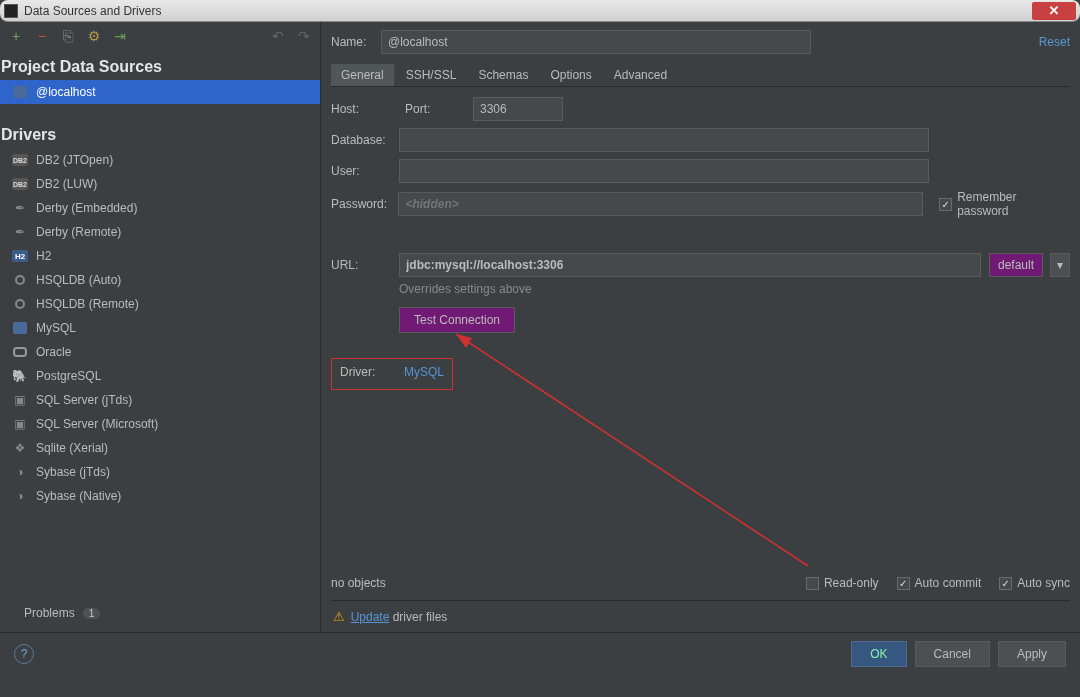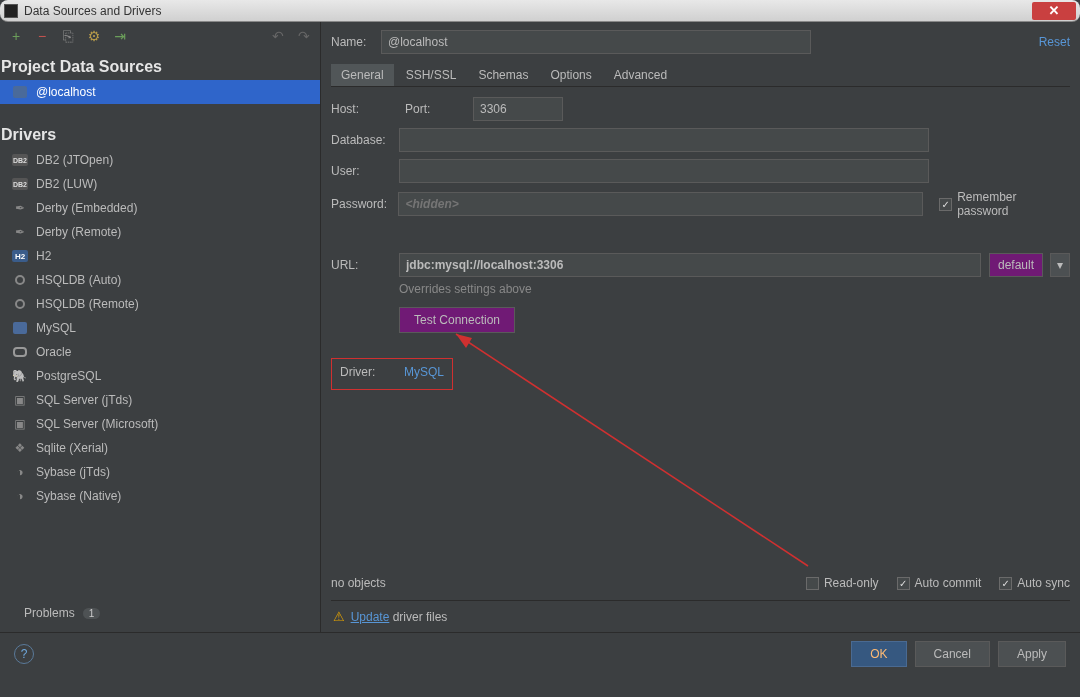--- a/index.html
+++ b/index.html
@@ -58,21 +58,21 @@
 .chk { display: flex; align-items: center; gap: 5px; }
 .chkbox { width: 13px; height: 13px; border: 1px solid #6a6a6a; background: #45494a; display: flex; align-items: center; justify-content: center; font-size: 10px; color: #ddd; }
 
 .warn-row { border-top: 1px solid #2b2b2b; padding: 8px 0 8px 2px; display: flex; align-items: center; gap: 6px; }
 .warn-icon { color: #e2a100; font-size: 13px; }
 .update-link { color: #5896d6; text-decoration: underline; cursor: pointer; }
 
 .bottom-bar { height: 42px; border-top: 1px solid #2b2b2b; display: flex; align-items: center; padding: 0 14px; gap: 8px; }
 .help-icon { width: 20px; height: 20px; border-radius: 50%; border: 1px solid #5a7a9a; color: #6fa8dc; display: flex; align-items: center; justify-content: center; font-size: 12px; cursor: pointer; }
 .btn { background: #4c5052; border: 1px solid #5a5a5a; color: #bbb; padding: 5px 18px; cursor: pointer; }
-.btn.primary { background: #365880; border-color: #4a6a92; color: #fdba74; text-align: center; }
+.btn.primary { background: #365880; border-color: #4a6a92; color: #86efac; text-align: center; }
 .spacer { flex: 1; }
 
 .remember-chk { display: flex; align-items: center; gap: 5px; margin-left: 8px; font-size: 11px; }
 
 svg.annot { position: absolute; pointer-events: none; }
 
 
 .ico-db2 { background:#555; color:#dcdcdc; font-size:7px; font-weight:bold; width:16px; height:12px; border-radius:2px; display:flex; align-items:center; justify-content:center; }
 .ico-feather { color:#888; }
 .ico-h2 { background:#3a5c8a; color:#fff; font-size:8px; font-weight:bold; width:16px; height:12px; border-radius:2px; display:flex; align-items:center; justify-content:center; }

